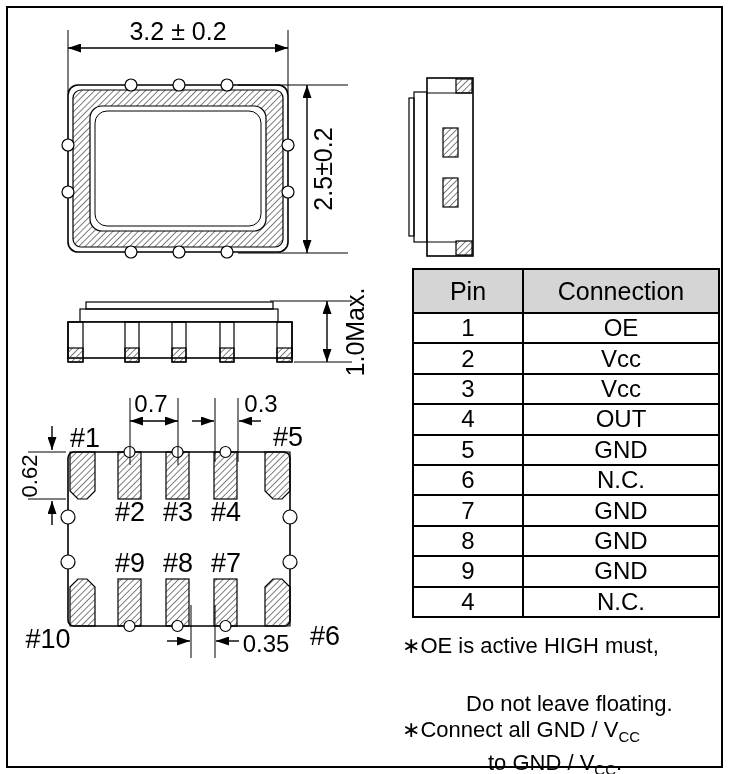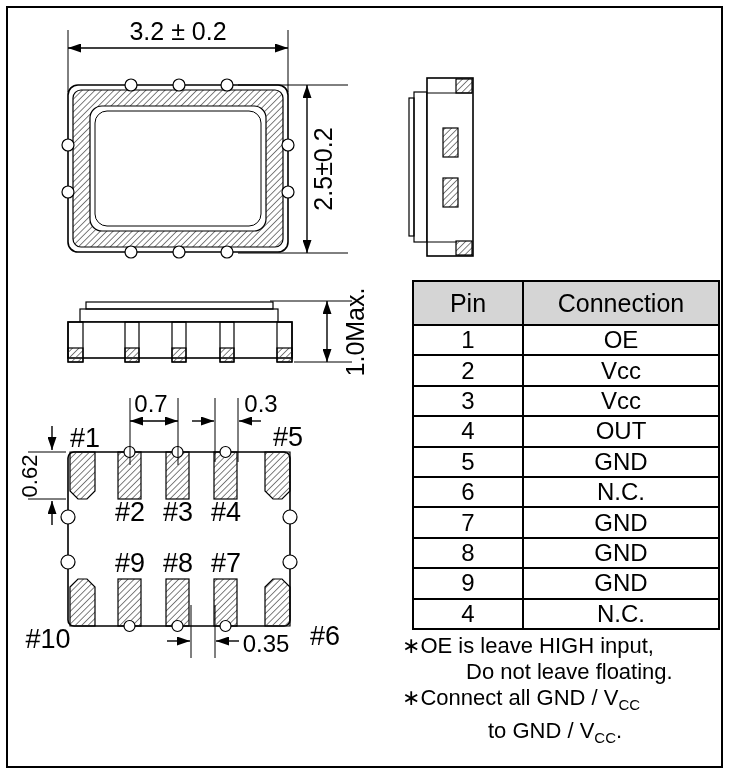--- a/index.html
+++ b/index.html
@@ -12,32 +12,32 @@
   .dim{font-size:24px;}
   .dimB{font-size:25px;}
   .dimS{font-size:22px;}
   .ol{fill:#fff;stroke:#000;stroke-width:1.6;}
   .ln{stroke:#000;stroke-width:1.2;fill:none;}
   .thin{stroke:#000;stroke-width:1;fill:none;}
   .hat{fill:url(#hatch);stroke:#000;stroke-width:1.2;}
   .notch{fill:#fff;stroke:#000;stroke-width:1.2;}
   .dl{stroke:#000;stroke-width:1.4;fill:none;}
   
-  #pin-table{position:absolute;left:412px;top:280px;width:306px;height:350px;
+  #pin-table{position:absolute;left:412px;top:268px;width:306px;height:350px;
              border-collapse:collapse;table-layout:fixed;}
   #pin-table th,#pin-table td{border:2px solid #000;text-align:center;vertical-align:middle;
              padding:0;font-weight:400;}
   #pin-table th{height:42px;background:#d5d5d5;font-size:25px;}
   #pin-table td{font-size:24px;}
   .col-pin{width:110px;}
   .col-conn{width:196px;}
   
   #notes{position:absolute;left:402px;top:633px;width:340px;font-size:22px;line-height:26px;}
   .note-line{white-space:nowrap;}
-  .ind1{padding-left:64px;}
+  .ind1{padding-left:64px;margin-top:32px;}
   .ind2{padding-left:86px;}
   sub{font-size:15px;}
 </style>
 </head>
 <body>
 
 <div id="page">
   <div id="frame"></div>
 
   <svg width="749" height="774" viewBox="0 0 749 774">
@@ -235,18 +235,18 @@
         <td>GND</td>
       </tr>
       <tr>
         <td>4</td>
         <td>N.C.</td>
       </tr>
     </tbody>
   </table>
 
   <div id="notes">
-    <div class="note-line">∗OE is leave HIGH input,</div>
+    <div class="note-line">∗OE is active HIGH must,</div>
     <div class="note-line ind1">Do not leave floating.</div>
     <div class="note-line"><span>∗Connect all GND / V</span><sub>CC</sub></div>
     <div class="note-line ind2"><span>to GND / V</span><sub>CC</sub><span>.</span></div>
   </div>
 </div>
 
 </body></html>

